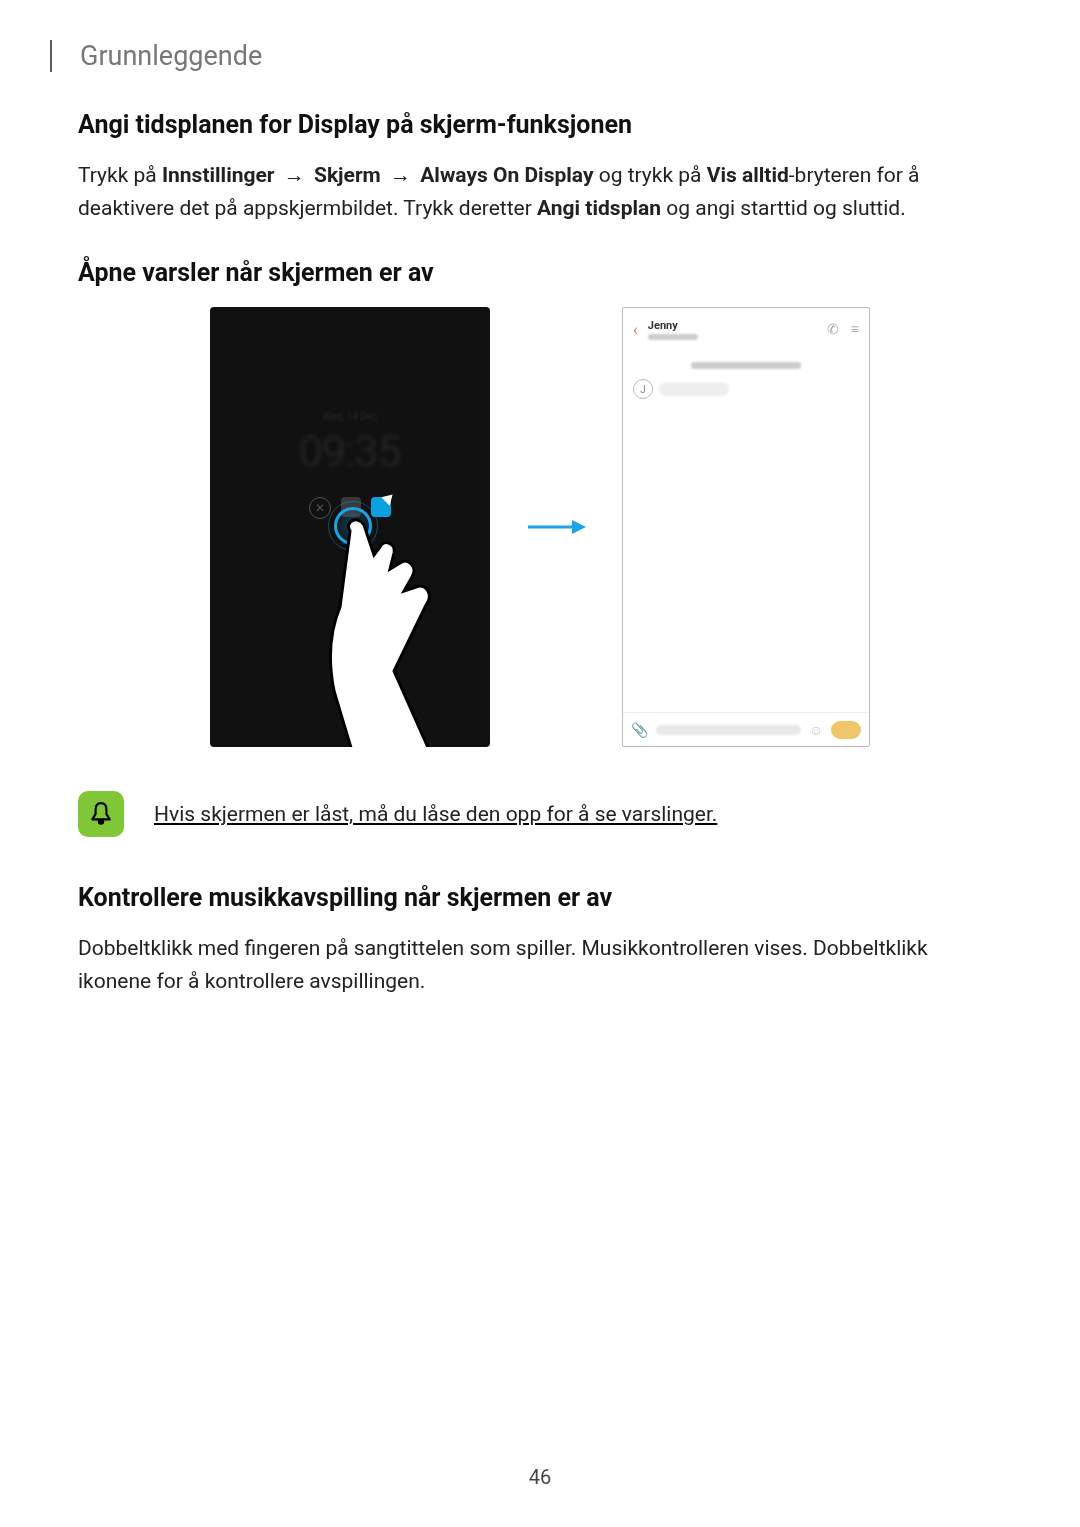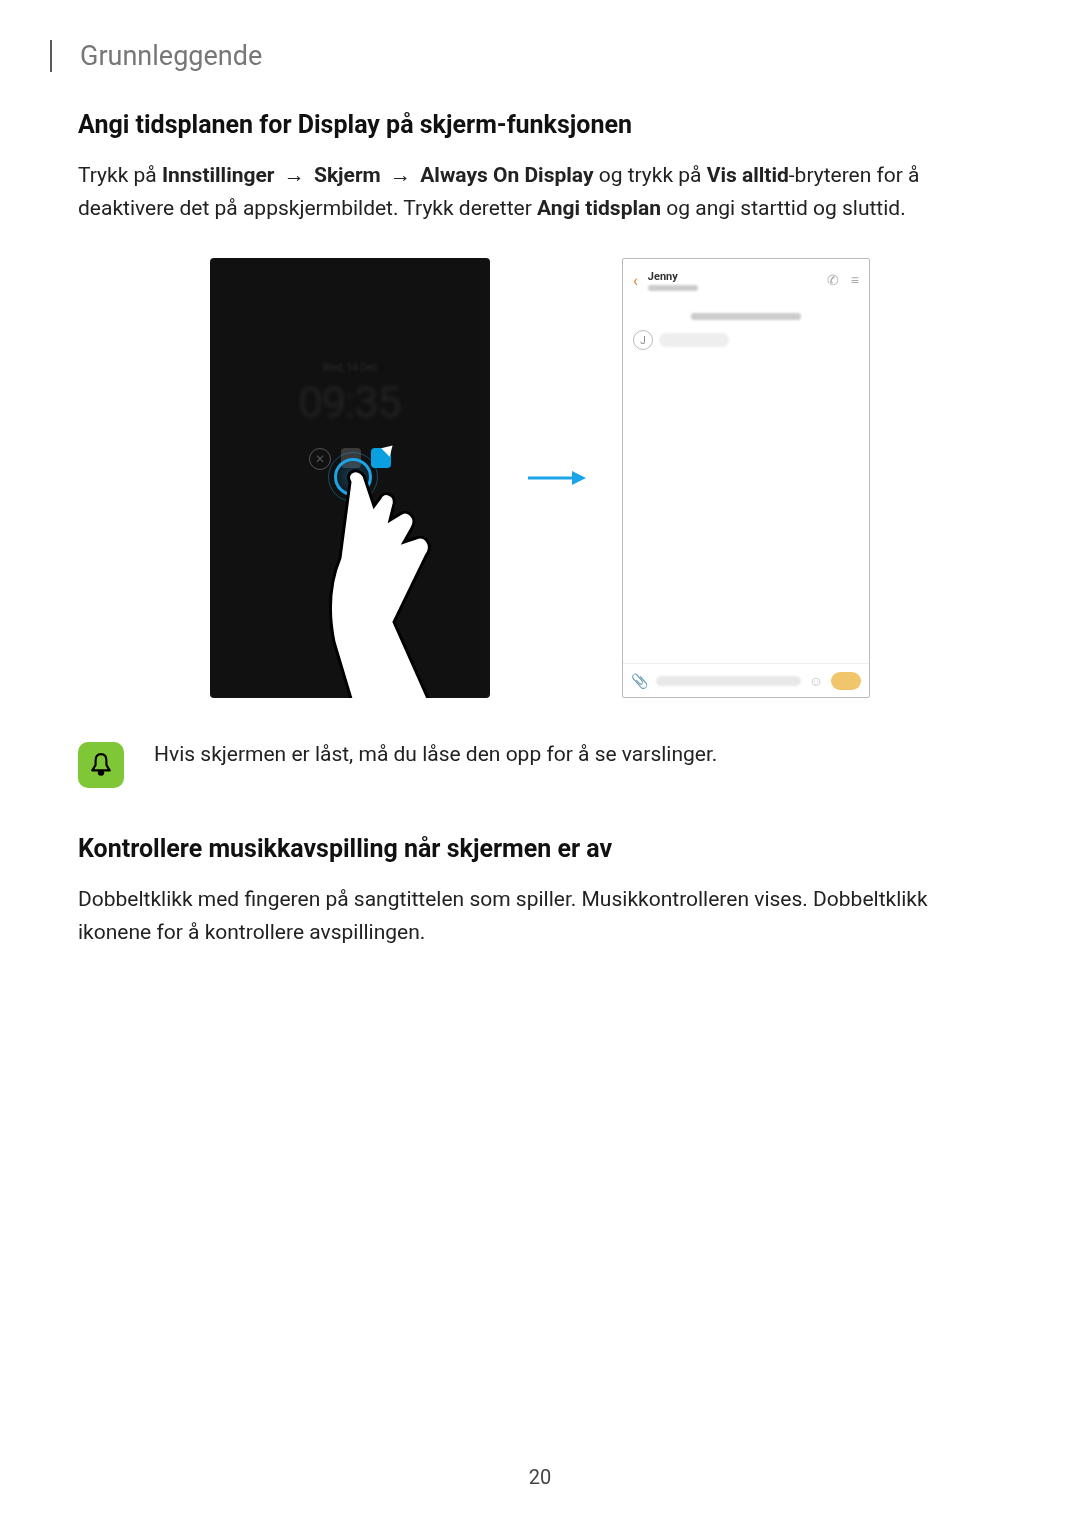--- a/index.html
+++ b/index.html
@@ -149,22 +149,24 @@
     .msg-avatar { width:20px; height:20px; border:1px solid #bbb; border-radius:50%; display:flex; align-items:center; justify-content:center; font-size:10px; color:#888; }
     .msg-bubble { background:#eee; border-radius:10px; padding:3px 8px; height:14px; width:70px; filter:blur(1px); }
     .msg-input-bar { position:absolute; bottom:0; left:0; right:0; height:34px; border-top:1px solid #eee; display:flex; align-items:center; padding:0 8px; gap:8px;}
     .msg-attach { color:#aaa; font-size:14px; }
     .msg-input-blur { flex:1; height:10px; background:#e8e8e8; border-radius:5px; filter:blur(1px);}
     .msg-emoji { color:#bbb; font-size:14px; }
     .msg-send { width:30px; height:18px; background:#f0c56b; border-radius:9px; }
 
     .note-row {
       display: flex;
+      align-items: center;
       gap: 30px;
       margin: 0 0 46px;
+      text-decoration: underline;
     }
     .note-icon-box {
       width: 46px; height: 46px;
       background: #7fc736;
       border-radius: 10px;
       display:flex; align-items:center; justify-content:center;
       flex-shrink:0;
     }
     .note-icon-box svg { width: 26px; height: 26px; }
     .note-text { font-size: 21px; color:#222; }
@@ -183,20 +185,21 @@
 
 <div class="page-chapter">Grunnleggende</div>
 
 <div class="content">
 
   <div class="section-heading">Angi tidsplanen for Display på skjerm-funksjonen</div>
   <p class="body-text">
     <span>Trykk på </span><span class="bold">Innstillinger</span><span class="arrowsep"> → </span><span class="bold">Skjerm</span><span class="arrowsep"> → </span><span class="bold">Always On Display</span><span> og trykk på </span><span class="bold">Vis alltid</span><span>-bryteren for å deaktivere det på appskjermbildet. Trykk deretter </span><span class="bold">Angi tidsplan</span><span> og angi starttid og sluttid.</span>
   </p>
 
+  <div class="section-heading">Åpne varsler når skjermen er av</div>
 
   <div class="illustration-row">
     <div class="phone-aod">
       <div class="aod-day">Wed, 14 Dec</div>
       <div class="aod-time">09:35</div>
       <div class="aod-icons">
         <div class="aod-icon aod-i1">✕</div>
         <div class="aod-icon aod-i2"></div>
         <div class="aod-icon aod-i3">
             <div class="pen-tip"></div>
@@ -253,13 +256,13 @@
         </svg>
     </div>
     <div class="note-text">Hvis skjermen er låst, må du låse den opp for å se varslinger.</div>
   </div>
 
   <div class="section-heading">Kontrollere musikkavspilling når skjermen er av</div>
   <p class="body-text">Dobbeltklikk med fingeren på sangtittelen som spiller. Musikkontrolleren vises. Dobbeltklikk ikonene for å kontrollere avspillingen.</p>
 
 </div>
 
-<div class="page-number">20</div>
+<div class="page-number">46</div>
 
 </body></html>

